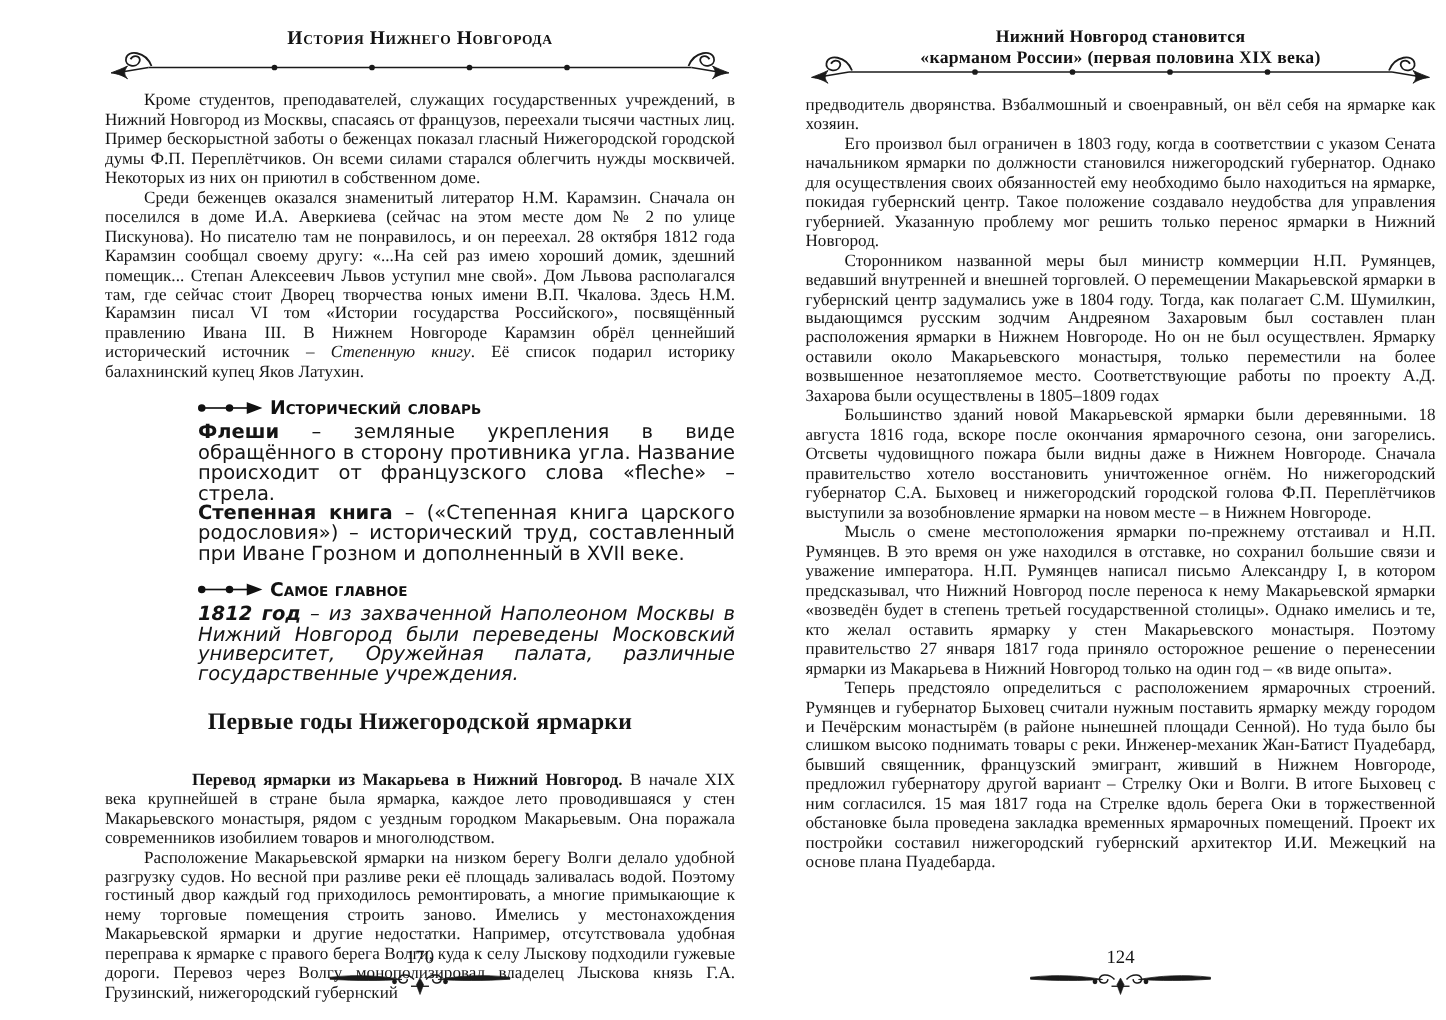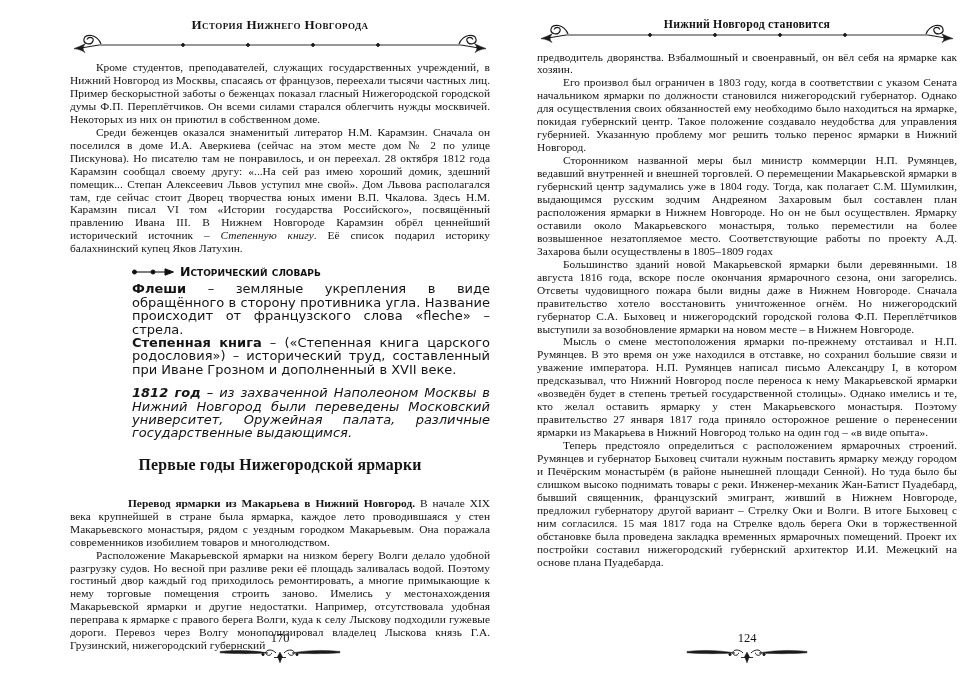--- a/index.html
+++ b/index.html
@@ -103,22 +103,34 @@
       </svg>
       <span>Исторический словарь</span>
     </div>
     <div>
         <p class="para"><span style="font-weight: bold;">Флеши</span><span> – земляные укрепления в виде обращённого в сторону противника угла. Название происходит от французского слова «fleche» – стрела.</span></p>
         <p class="para"><span style="font-weight: bold;">Степенная книга</span><span> – («Степенная книга царского родословия») – исторический труд, составленный при Иване Грозном и дополненный в XVII веке.</span></p>
       </div>
   </div>
 
   <div class="inset keypoint">
+    <div class="inset-head">
+      <svg width="42" height="8" viewBox="0 0 42 8">
+        <g stroke="#111" fill="#111">
+          <circle cx="2.5" cy="4" r="2"></circle>
+            <line x1="4" y1="4" x2="19" y2="4" stroke-width="1.1"></line>
+          <circle cx="21" cy="4" r="2"></circle>
+            <line x1="23" y1="4" x2="33" y2="4" stroke-width="1.1"></line>
+          <path d="M33,0.8 L41.5,4 L33,7.2 Z"></path>
+        </g>
+      </svg>
+      <span>Самое главное</span>
+    </div>
     <div>
-        <p class="para"><span style="font-weight: bold; font-style: italic;">1812 год</span><span style="font-style: italic;"> – из захваченной Наполеоном Москвы в Нижний Новгород были переведены Московский университет, Оружейная палата, различные государственные выдающимся.</span></p>
+        <p class="para"><span style="font-weight: bold; font-style: italic;">1812 год</span><span style="font-style: italic;"> – из захваченной Наполеоном Москвы в Нижний Новгород были переведены Московский университет, Оружейная палата, различные государственные учреждения.</span></p>
       </div>
   </div>
 
   <h2 class="sec-title">Первые годы Нижегородской ярмарки</h2>
 
   <div class="bodycol">
       <p class="para indent"><span style="font-weight: bold; margin-left: 32px;">Перевод ярмарки из Макарьева в Нижний Новгород.</span><span> В начале XIX века крупнейшей в стране была ярмарка, каждое лето проводившаяся у стен Макарьевского монастыря, рядом с уездным городком Макарьевым. Она поражала современников изобилием товаров и многолюдством.</span></p>
       <p class="para indent"><span>Расположение Макарьевской ярмарки на низком берегу Волги делало удобной разгрузку судов. Но весной при разливе реки её площадь заливалась водой. Поэтому гостиный двор каждый год приходилось ремонтировать, а многие примыкающие к нему торговые помещения строить заново. Имелись у местонахождения Макарьевской ярмарки и другие недостатки. Например, отсутствовала удобная переправа к ярмарке с правого берега Волги, куда к селу Лыскову подходили гужевые дороги. Перевоз через Волгу монополизировал владелец Лыскова князь Г.А. Грузинский, нижегородский губернский</span></p>
     </div>
 
@@ -135,20 +147,21 @@
         <path d="M62,6 L59.6,10.5 L62,17 L64.4,10.5 Z" stroke-width="0.4"></path>
         <line x1="56" y1="11.5" x2="68" y2="11.5" stroke-width="0.9"></line>
       </g>
     </svg>
   </div>
 </div>
 
 <div class="page page-right">
   <div class="runhead">
     <div class="rh-title2">Нижний Новгород становится</div>
+    <div class="rh-title2">«карманом России» (первая половина XIX века)</div>
     <svg class="head-orn" width="414" height="22" viewBox="0 0 414 22">
       <g stroke="#1a1a1a" fill="#1a1a1a">
         <line x1="26" y1="14" x2="388" y2="14" stroke-width="0.9"></line>
         <circle cx="110" cy="14" r="1.4"></circle>
           <circle cx="175" cy="14" r="1.4"></circle>
         <circle cx="240" cy="14" r="1.4"></circle>
           <circle cx="305" cy="14" r="1.4"></circle>
         <path d="M28,13 C24,3 12,2 11,8 C10,13 18,15 20,10 C21.4,6.5 16,5 14,8.5" fill="none" stroke-width="1.2"></path>
         <path d="M26,14 L8,17" fill="none" stroke-width="1.1"></path>
         <path d="M12,13 C8,15 5,16 1,17.6 C6,18.2 9,19.6 12,21.5 C9.5,18.6 9.5,16.4 12,13 Z" stroke-width="0.6"></path>

